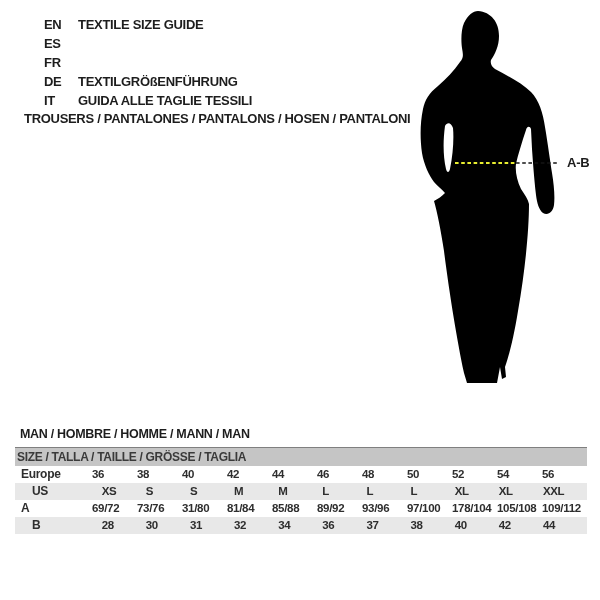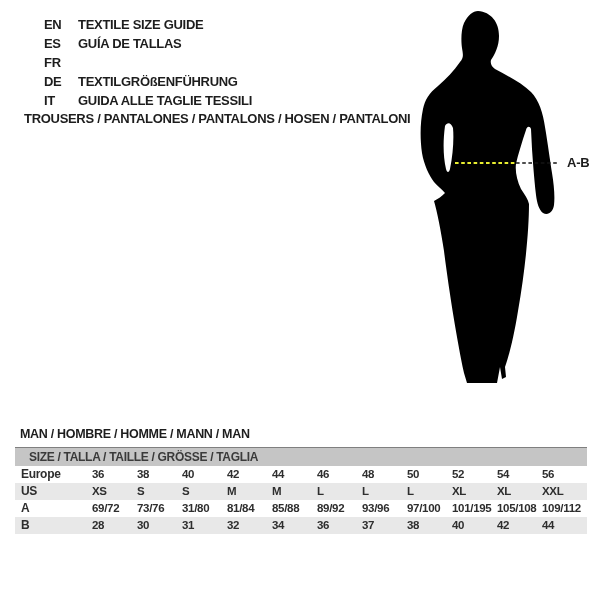--- a/index.html
+++ b/index.html
@@ -17,44 +17,43 @@
 
   
   .fig{position:absolute;left:398px;top:5px;}
   .ab-label{position:absolute;left:567px;top:155px;font-size:13px;font-weight:700;letter-spacing:-0.2px;}
 
   .section-title{position:absolute;left:20px;top:427px;font-size:12.5px;font-weight:700;
                  letter-spacing:-0.3px;white-space:nowrap;}
 
   
   .size-table{position:absolute;left:15px;top:447px;width:572px;border-top:1px solid #7f7f7f;}
-  .thead{height:18px;line-height:18px;background:#c5c5c5;padding-left:14px;
+  .thead{height:18px;line-height:18px;background:#c5c5c5;padding-left:2px;
          font-size:12px;font-weight:700;color:#3a3a3a;letter-spacing:-0.3px;}
   .trow{display:flex;height:17px;line-height:17px;font-size:11.5px;font-weight:700;
         color:#2e2e2e;letter-spacing:-0.3px;}
-  .stripe{background:#e8e8e8;}
+  .stripe{background:#e8e8e8;padding-left:11px;}
   .tlabel{width:77px;padding-left:6px;box-sizing:border-box;font-size:12px;}
   .tcell{width:45px;}
 
   .notes{position:absolute;left:20px;top:552px;font-size:12.5px;font-weight:700;
          line-height:17.5px;letter-spacing:-0.3px;white-space:nowrap;}
 </style>
 </head>
 <body>
 
 <div class="canvas">
 
   <div class="lang-list">
     <div class="lang-row">
       <span class="lang-code">EN</span>
       <span class="lang-label">TEXTILE SIZE GUIDE</span>
     </div>
     <div class="lang-row">
       <span class="lang-code">ES</span>
-      <span class="lang-label">GUÍA DE TALLAS</span>
     </div>
     <div class="lang-row">
       <span class="lang-code">FR</span>
     </div>
     <div class="lang-row">
       <span class="lang-code">DE</span>
       <span class="lang-label">TEXTILGRÖßENFÜHRUNG</span>
     </div>
     <div class="lang-row">
       <span class="lang-code">IT</span>
@@ -148,21 +147,21 @@
     <div class="trow">
       <span class="tlabel">A</span>
       <span class="tcell">69/72</span>
       <span class="tcell">73/76</span>
       <span class="tcell">31/80</span>
       <span class="tcell">81/84</span>
       <span class="tcell">85/88</span>
       <span class="tcell">89/92</span>
       <span class="tcell">93/96</span>
       <span class="tcell">97/100</span>
-      <span class="tcell">101/195</span>
+      <span class="tcell">178/104</span>
       <span class="tcell">105/108</span>
       <span class="tcell">109/112</span>
     </div>
 
     <div class="trow stripe">
       <span class="tlabel">B</span>
       <span class="tcell">28</span>
       <span class="tcell">30</span>
       <span class="tcell">31</span>
       <span class="tcell">32</span>

